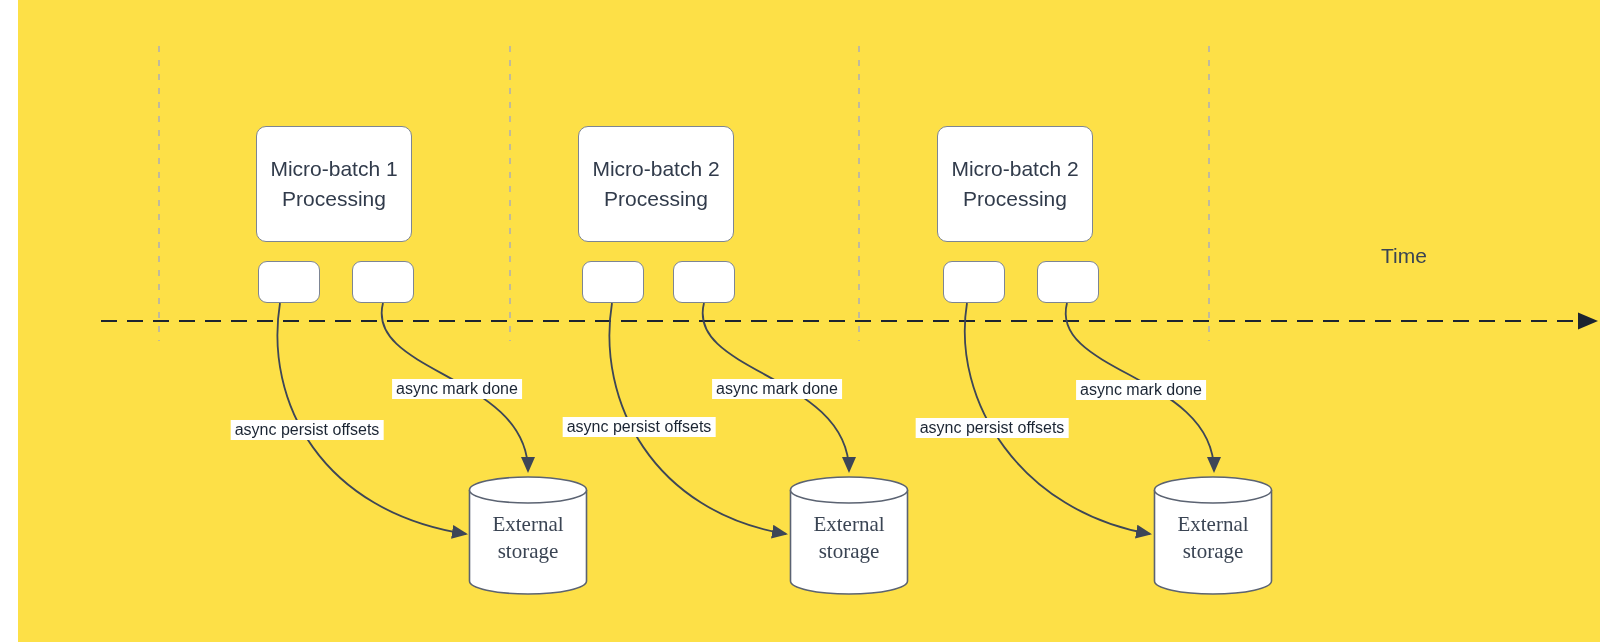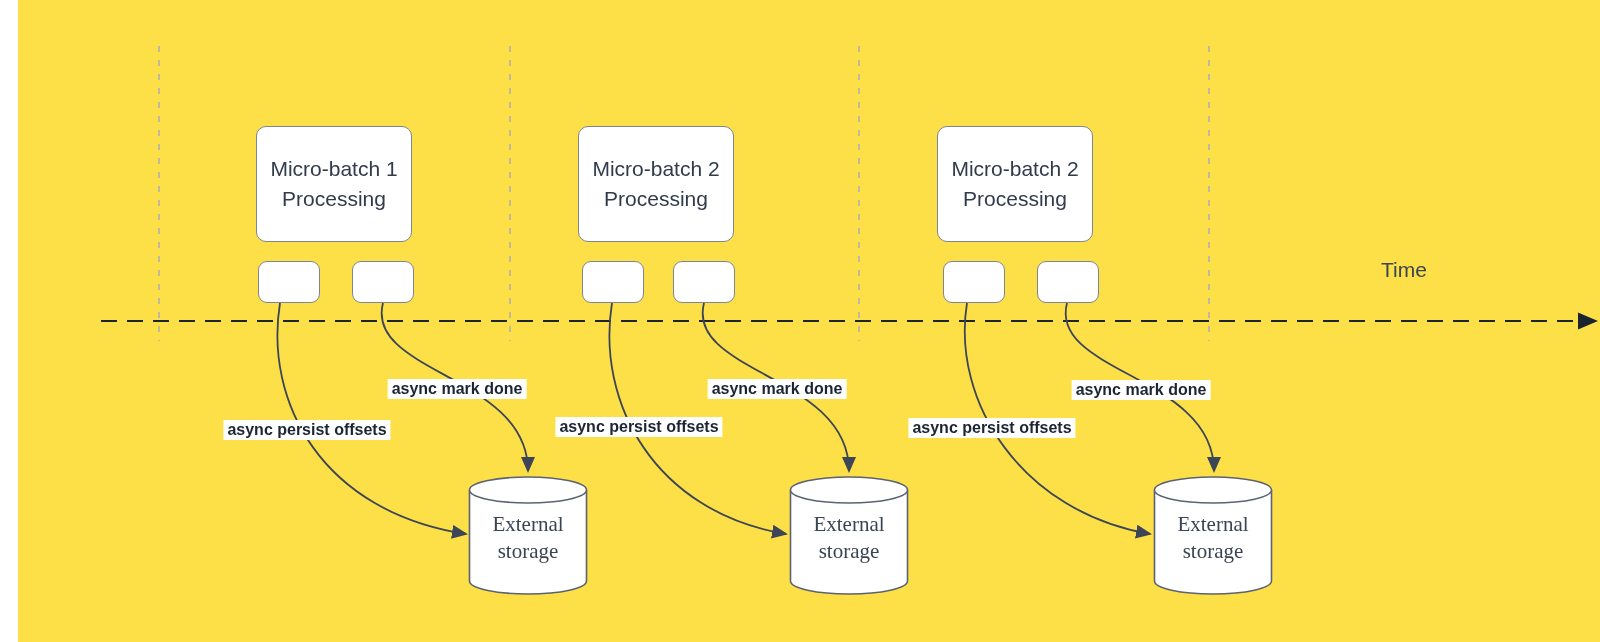--- a/index.html
+++ b/index.html
@@ -82,35 +82,35 @@
     color: #3a4453;
     font-family: Liberation Serif, serif;
   }
   
   .arrow-label {
     position: absolute;
     transform: translate(-50%, -50%);
     background: #ffffff;
     padding: 1px 4px;
     font-size: 16px;
-    font-weight: 700;
+    font-weight: 400;
     color: #1b2533;
     white-space: nowrap;
   }
   .arrow-label.p1 { left: 289px;  top: 430px; }
   .arrow-label.d1 { left: 439px;  top: 389px; }
   .arrow-label.p2 { left: 621px;  top: 427px; }
   .arrow-label.d2 { left: 759px;  top: 389px; }
   .arrow-label.p3 { left: 974px;  top: 428px; }
   .arrow-label.d3 { left: 1123px; top: 390px; }
   
   .time-label {
     position: absolute;
     left: 1386px;
-    top: 270px;
+    top: 256px;
     transform: translate(-50%, -50%);
     font-size: 21px;
     color: #3a4453;
     white-space: nowrap;
   }
 </style>
 </head>
 <body>
 
 <div class="stage">

